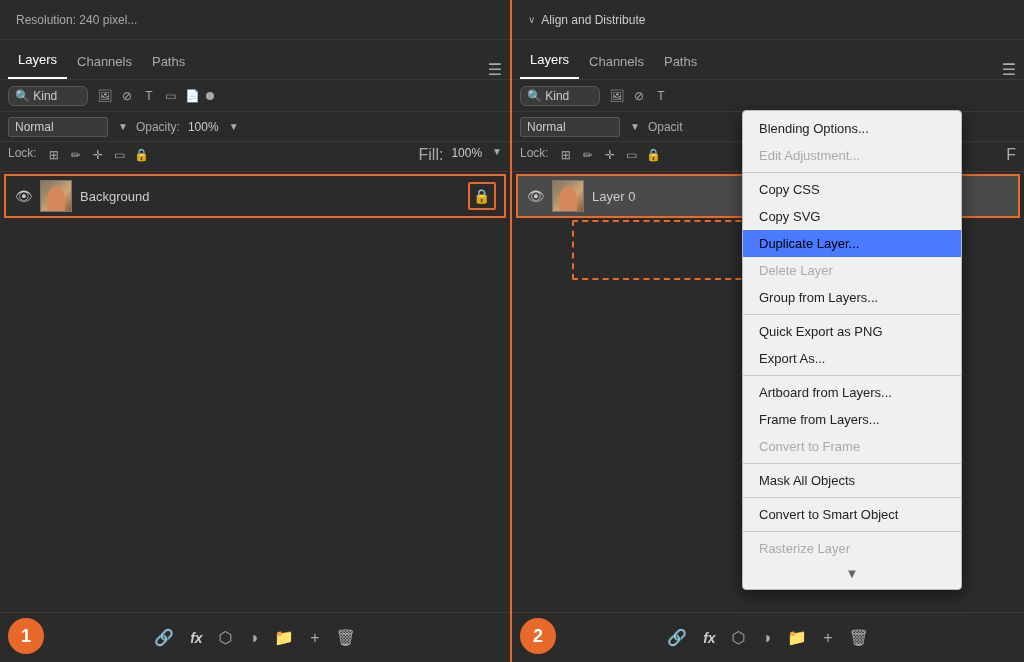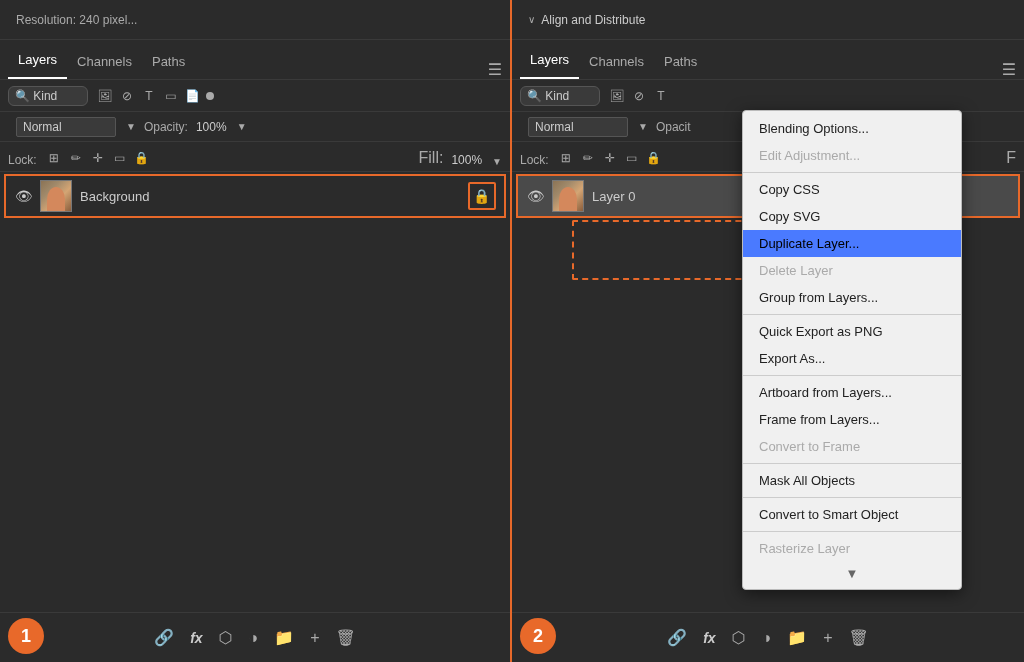--- a/index.html
+++ b/index.html
@@ -148,21 +148,21 @@
     .circle-dot {
       width: 8px;
       height: 8px;
       border-radius: 50%;
       background: #aaa;
     }
 
     .blend-row {
       display: flex;
       align-items: center;
-      padding: 4px 16px;
+      padding: 4px 8px;
       gap: 8px;
       border-bottom: 1px solid #3a3a3a;
       height: 30px;
     }
 
     .blend-select {
       background: #3a3a3a;
       border: 1px solid #555;
       color: #ccc;
       padding: 2px 6px;
@@ -178,21 +178,21 @@
       font-size: 12px;
     }
 
     .opacity-value {
       color: #ccc;
       font-size: 12px;
     }
 
     .lock-row {
       display: flex;
-      align-items: flex-end;
+      align-items: flex-start;
       padding: 4px 8px;
       gap: 8px;
       border-bottom: 1px solid #3a3a3a;
       height: 30px;
     }
 
     .lock-label {
       color: #aaa;
       font-size: 12px;
     }

